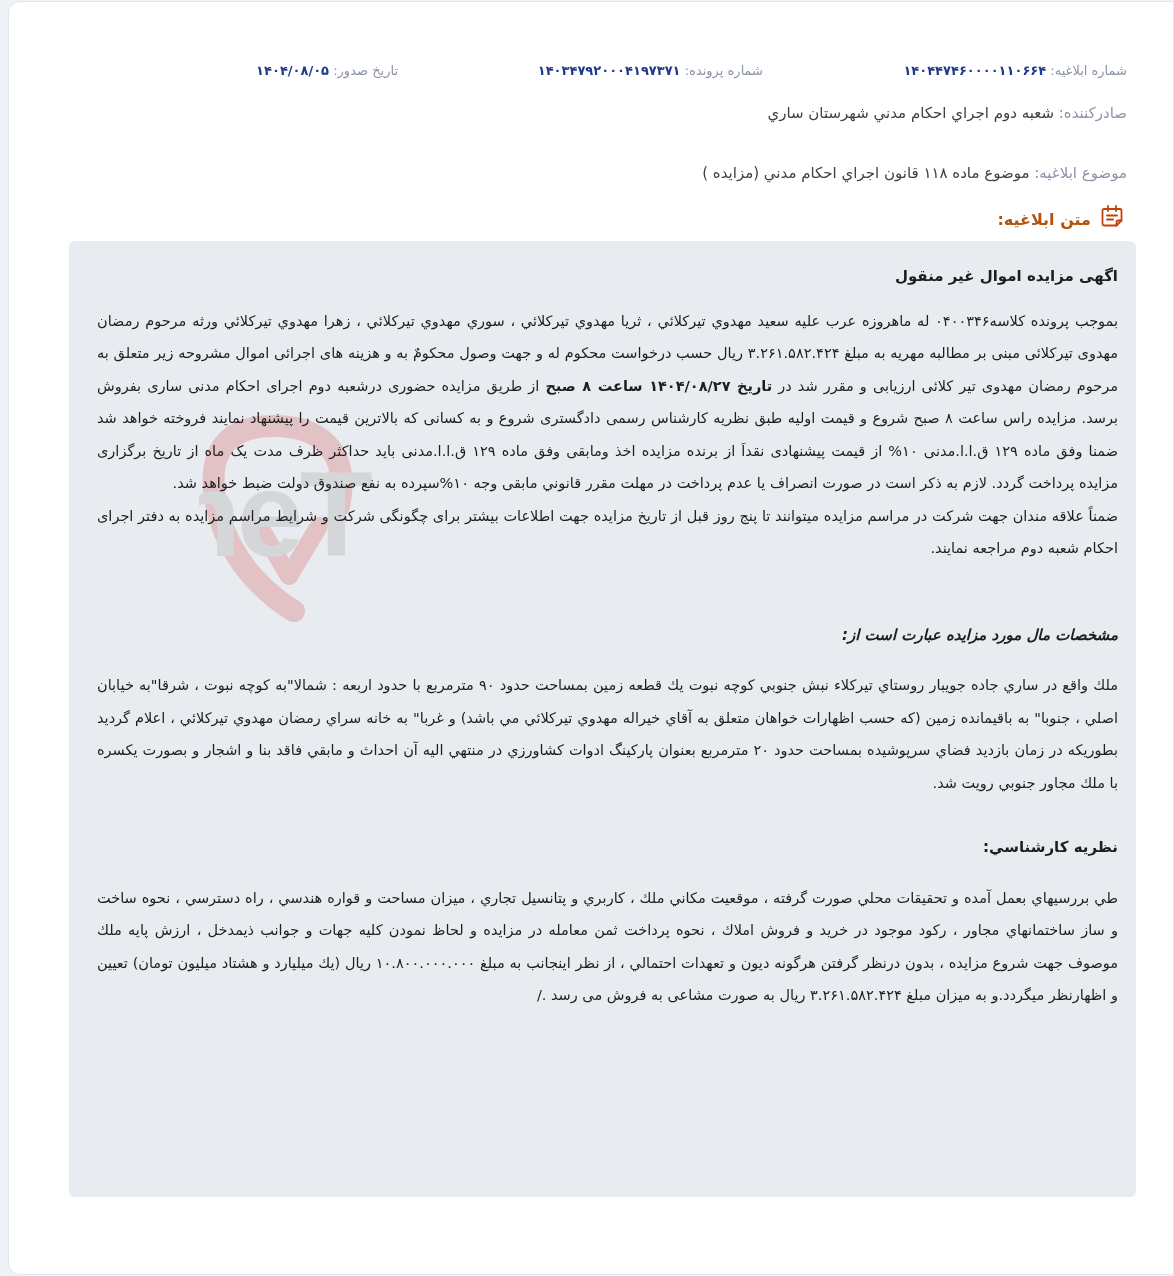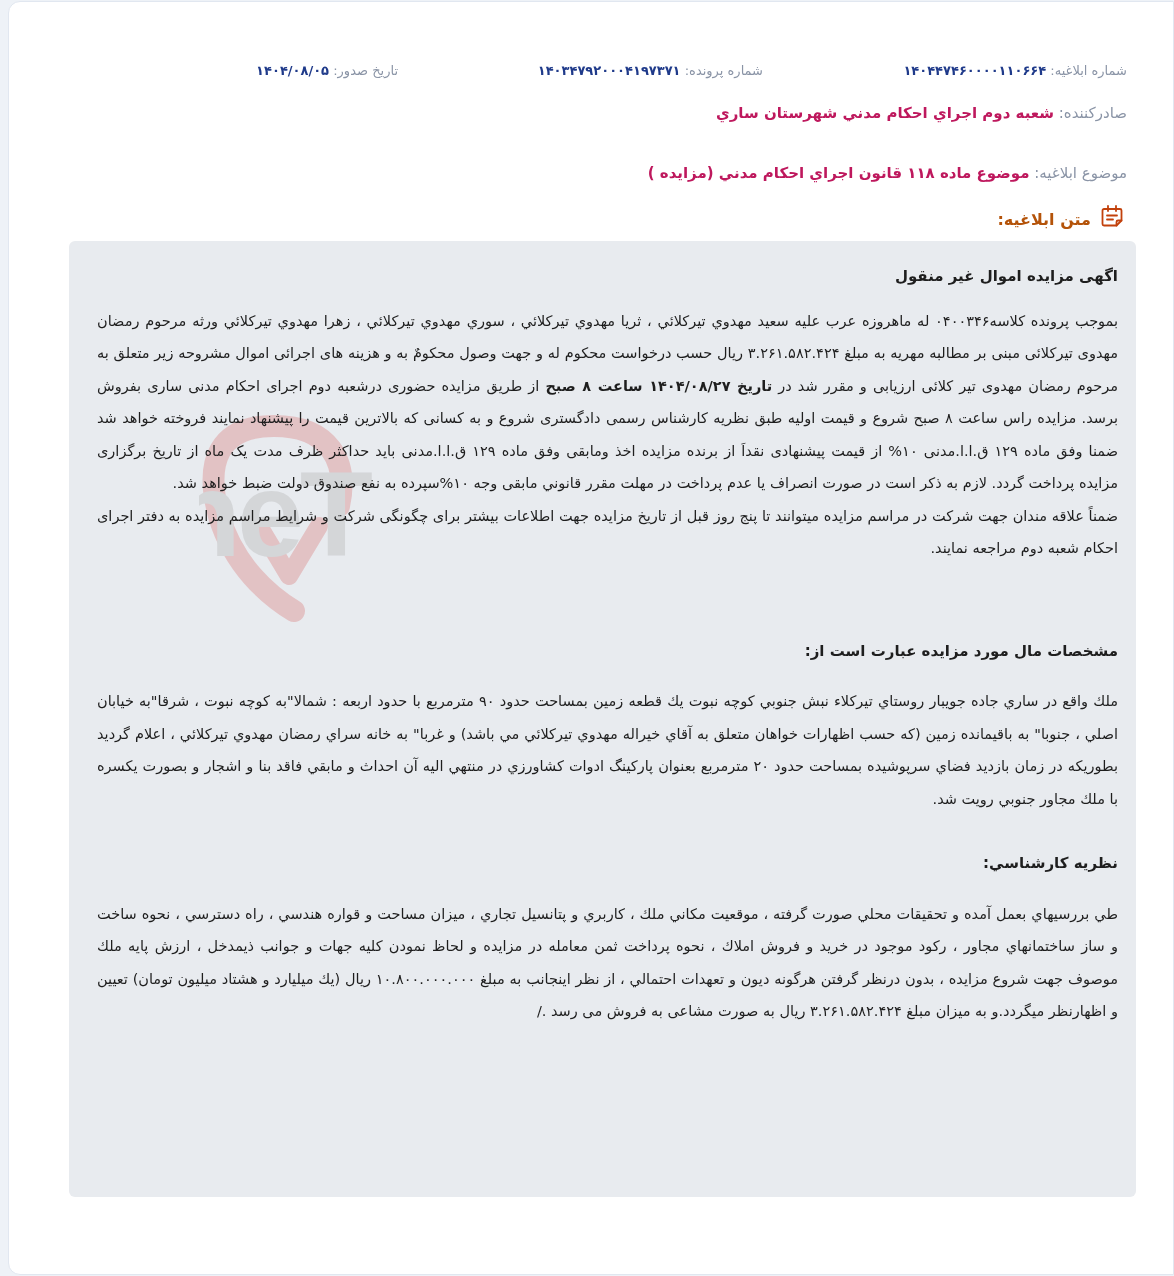--- a/index.html
+++ b/index.html
@@ -36,21 +36,21 @@
     }
     .meta-label { color: #8a94a6; }
     .meta-value { color: #1f3a8a; font-weight: bold; }
     .meta-line {
       position: absolute;
       right: 46px;
       font-size: 15px;
       line-height: 22px;
       white-space: nowrap;
     }
-    .meta-value-dark { color: #be185d; font-weight: bold; }
+    .meta-value-dark { color: #404040; font-weight: normal; }
     .section-title {
       position: absolute;
       right: 48px;
       top: 201px;
       display: flex;
       align-items: flex-end;
       gap: 8px;
       color: #b45309;
       font-weight: bold;
       font-size: 16px;
@@ -143,21 +143,21 @@
       </g>
     </svg>
 
     <div class="content-inner">
       <p class="heading" style="margin-top:19px;">اگهی مزایده اموال غیر منقول</p>
 
       <p style="margin-top:12px;"><span>بموجب پرونده کلاسه۰۴۰۰۳۴۶ له ماهروزه عرب علیه سعید مهدوي تیرکلائي ، ثریا مهدوي تیرکلائي ، سوري مهدوي تیرکلائي ، زهرا مهدوي تیرکلائي ورثه مرحوم رمضان مهدوی تیرکلائی مبنی بر مطالبه مهریه به مبلغ ۳.۲۶۱.۵۸۲.۴۲۴ ریال حسب درخواست محکوم له و جهت وصول محکومٌ به و هزینه های اجرائی اموال مشروحه زیر متعلق به مرحوم رمضان مهدوی تیر کلائی ارزیابی و مقرر شد در </span><span class="b">تاریخ ۱۴۰۴/۰۸/۲۷ ساعت ۸ صبح</span><span> از طریق مزایده حضوری درشعبه دوم اجرای احکام مدنی ساری بفروش برسد. مزایده راس ساعت ۸ صبح شروع و قیمت اولیه طبق نظریه کارشناس رسمی دادگستری شروع  و به کسانی که بالاترین قیمت را پیشنهاد نمایند فروخته خواهد شد ضمنا وفق ماده ۱۲۹ ق.ا.ا.مدنی ۱۰% از قیمت پیشنهادی نقداَ از برنده مزایده اخذ ومابقی وفق ماده ۱۲۹ ق.ا.ا.مدنی  باید حداکثر ظرف مدت یک ماه از تاریخ برگزاری مزایده پرداخت گردد. لازم به ذکر است در صورت انصراف یا عدم پرداخت در مهلت مقرر قانوني مابقی وجه ۱۰%سپرده به نفع صندوق دولت ضبط خواهد شد.</span></p>
 
       <p style="">ضمناً علاقه مندان جهت شرکت در مراسم مزایده میتوانند تا پنج روز قبل از تاریخ مزایده جهت اطلاعات بیشتر برای چگونگی شرکت و شرایط مراسم مزایده به دفتر اجرای احکام شعبه دوم مراجعه نمایند.</p>
 
-      <p class="heading" style="margin-top:70px;">مشخصات مال مورد مزایده عبارت است از:</p>
+      <p class="heading" style="margin-top:54px;font-style:italic;">مشخصات مال مورد مزایده عبارت است از:</p>
 
       <p style="margin-top:18px;">ملك واقع در  ساري  جاده جويبار  روستاي تيركلاء  نبش جنوبي كوچه نبوت يك قطعه زمين بمساحت حدود ۹۰ مترمربع با حدود اربعه : شمالا"به كوچه نبوت ، شرقا"به خيابان اصلي ، جنوبا" به باقيمانده زمين (كه حسب اظهارات خواهان متعلق به آقاي خيراله مهدوي تيركلائي مي باشد) و غربا" به خانه سراي رمضان مهدوي تيركلائي ، اعلام گرديد بطوريكه در زمان بازديد فضاي سرپوشيده بمساحت حدود ۲۰ مترمربع بعنوان پاركينگ ادوات كشاورزي در منتهي اليه آن احداث و مابقي فاقد بنا و اشجار و بصورت يكسره با ملك مجاور جنوبي رويت شد.</p>
 
       <p class="heading" style="margin-top:32px;">نظريه كارشناسي:</p>
 
       <p style="margin-top:18px;">طي بررسيهاي بعمل آمده و تحقيقات محلي صورت گرفته ، موقعيت مكاني ملك ، كاربري و پتانسيل تجاري ، ميزان مساحت و قواره هندسي ، راه دسترسي ، نحوه ساخت و ساز ساختمانهاي مجاور ، ركود موجود در خريد و فروش املاك ، نحوه پرداخت ثمن معامله در مزايده و لحاظ نمودن كليه جهات و جوانب ذيمدخل ، ارزش پايه ملك موصوف جهت شروع مزايده ، بدون درنظر گرفتن هرگونه ديون و تعهدات احتمالي ، از نظر اينجانب به مبلغ ۱۰.۸۰۰.۰۰۰.۰۰۰ ريال (يك ميليارد و هشتاد ميليون تومان) تعيين و اظهارنظر ميگردد.و به ميزان مبلغ  ۳.۲۶۱.۵۸۲.۴۲۴ ريال به صورت مشاعی به فروش می رسد ./</p>
     </div>
   </div>
 
 </div>

